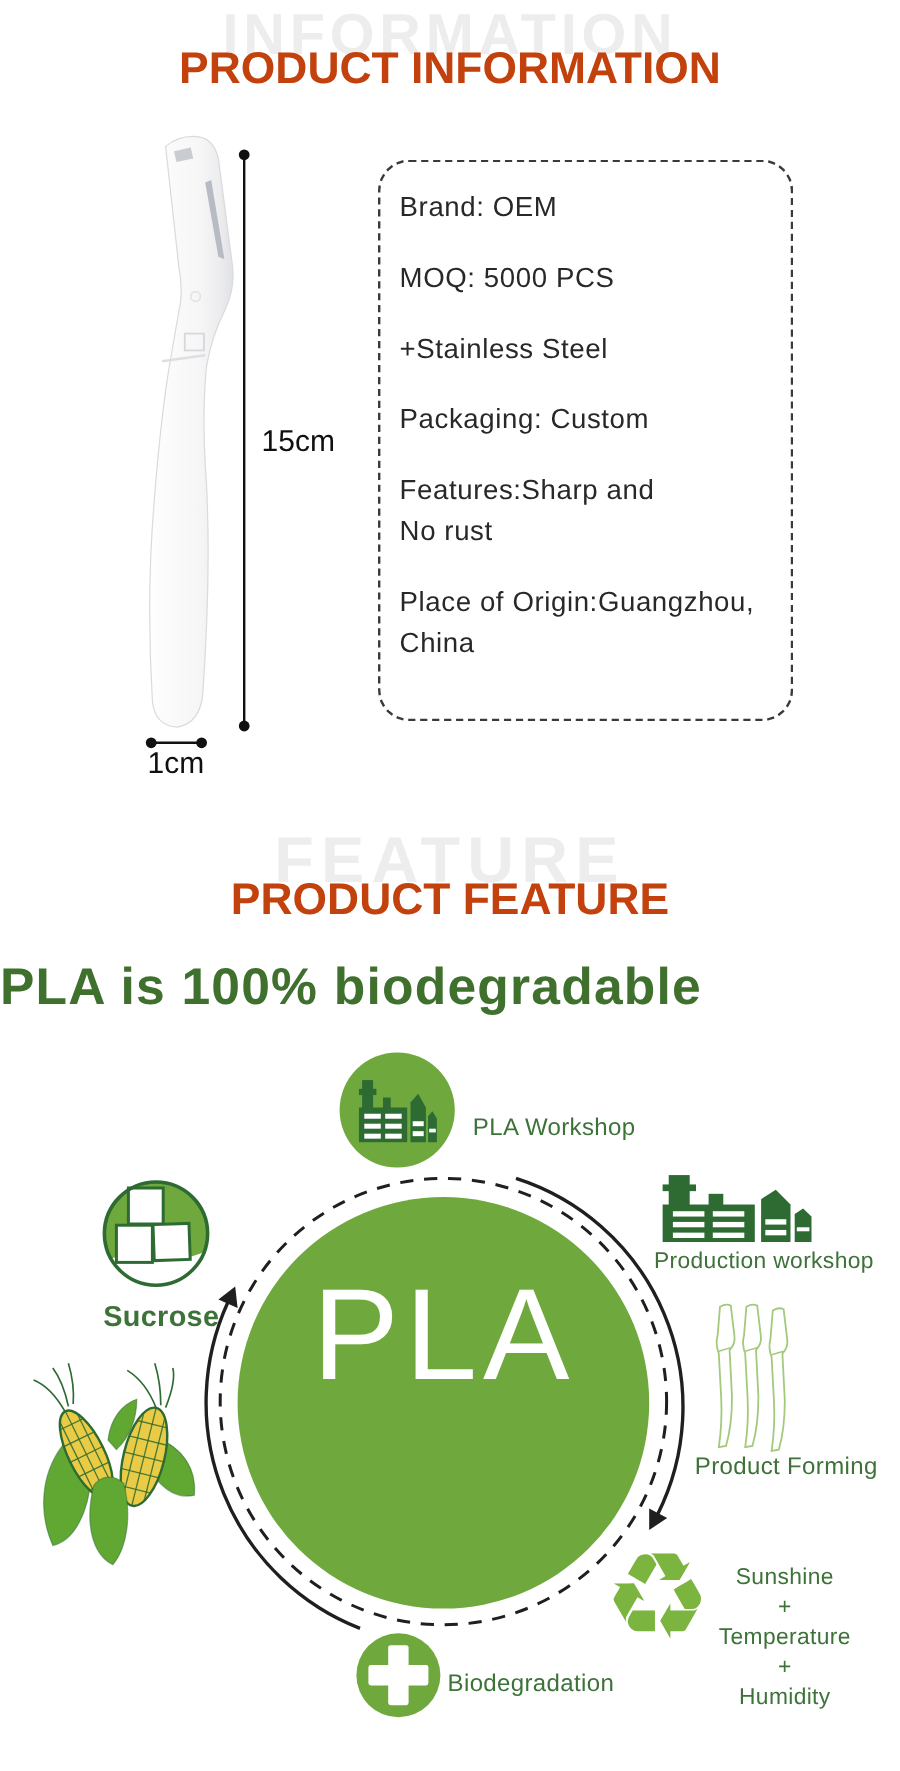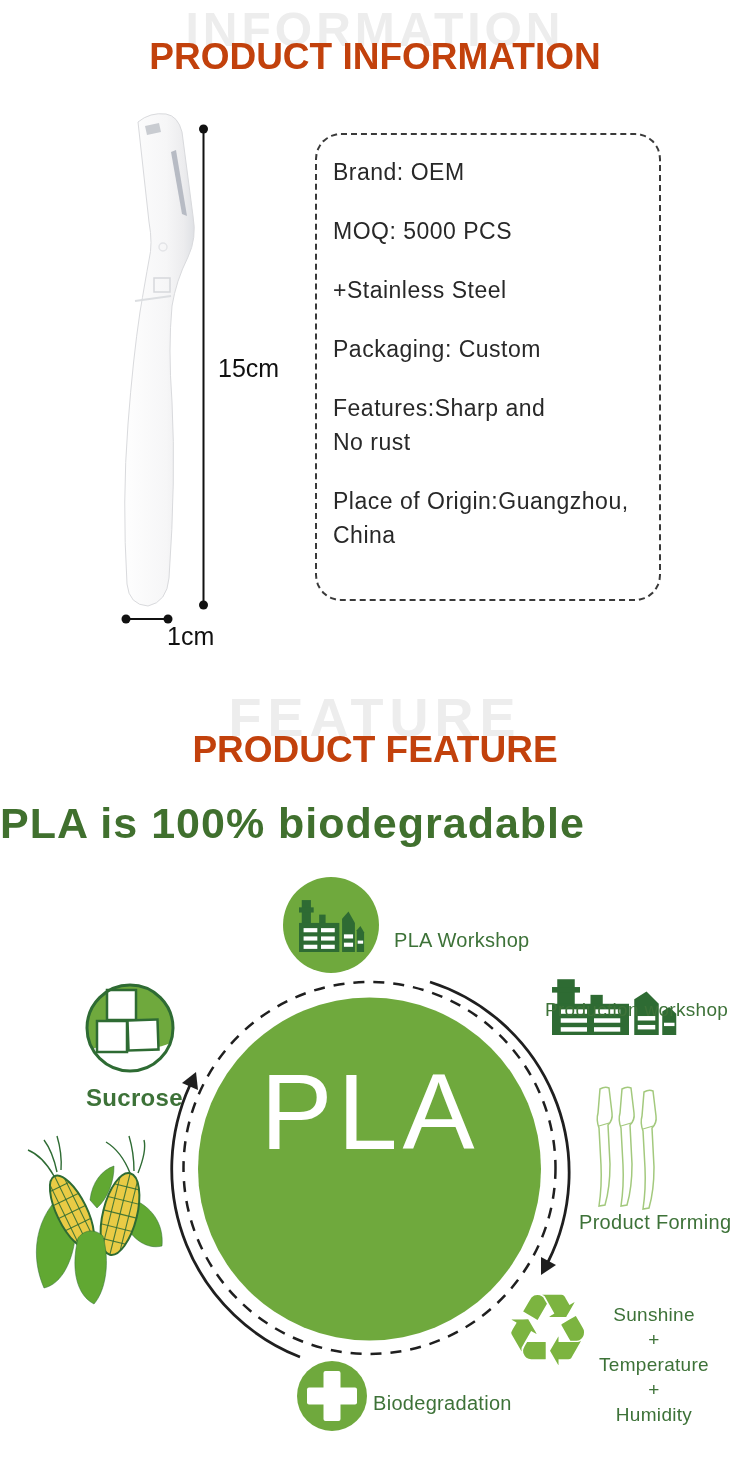--- a/index.html
+++ b/index.html
@@ -15,33 +15,33 @@
             font-size:43px;font-weight:bold;color:var(--headline-green);letter-spacing:1px;}
   
   .spec-box{position:absolute;left:315px;top:133px;width:346px;height:468px;box-sizing:border-box;
             border:2px dashed #3a3a3a;border-radius:26px;padding:20px 10px 0 16px;
             display:flex;flex-direction:column;gap:25px;}
   .spec-group{font-size:23px;line-height:34px;color:#282828;letter-spacing:.5px;}
   .spec-line{display:block;}
   
   .dim{position:absolute;font-size:25px;color:#101010;}
   #dim-h{left:218px;top:354px;}
-  #dim-w{left:123px;top:622px;margin-left:44px;}
+  #dim-w{left:123px;top:622px;}
   
   #razor-svg{position:absolute;left:112px;top:108px;width:118px;height:522px;}
   #cycle-svg{position:absolute;left:0;top:860px;width:750px;height:616px;}
   
   .pla-big{position:absolute;top:1045px;left:0;width:740px;text-align:center;color:#fff;
            font-size:108px;line-height:108px;letter-spacing:5px;margin-top:13px;}
   .pla-sub{position:absolute;top:1219px;left:0;width:740px;text-align:center;color:#fff;font-size:30px;}
   
   .lbl{position:absolute;color:var(--label-green);font-size:19px;letter-spacing:.3px;}
   #lbl-sucrose{left:86px;top:1084px;width:92px;text-align:center;font-size:24px;font-weight:bold;}
   #lbl-pla-workshop{left:394px;top:929px;font-size:20px;}
-  #lbl-production{left:545px;top:999px;}
+  #lbl-production{left:545px;top:1041px;}
   #lbl-forming{left:579px;top:1211px;font-size:20px;}
   #lbl-conditions{left:592px;top:1302px;width:124px;text-align:center;line-height:25px;}
   #lbl-biodeg{left:373px;top:1392px;font-size:20px;}
   #lbl-plants{left:37px;top:1301px;line-height:28px;}
   #recycle{position:absolute;left:503px;top:1281px;font-size:100px;line-height:1;
            color:var(--recycle-green);font-family:"DejaVu Sans",sans-serif;}
   
   .c-green{fill:var(--circle-green);}
   .ico-dark{fill:var(--dark-green);}
   .ring{fill:none;stroke:var(--ink);stroke-width:2.5;stroke-dasharray:11 9;}

